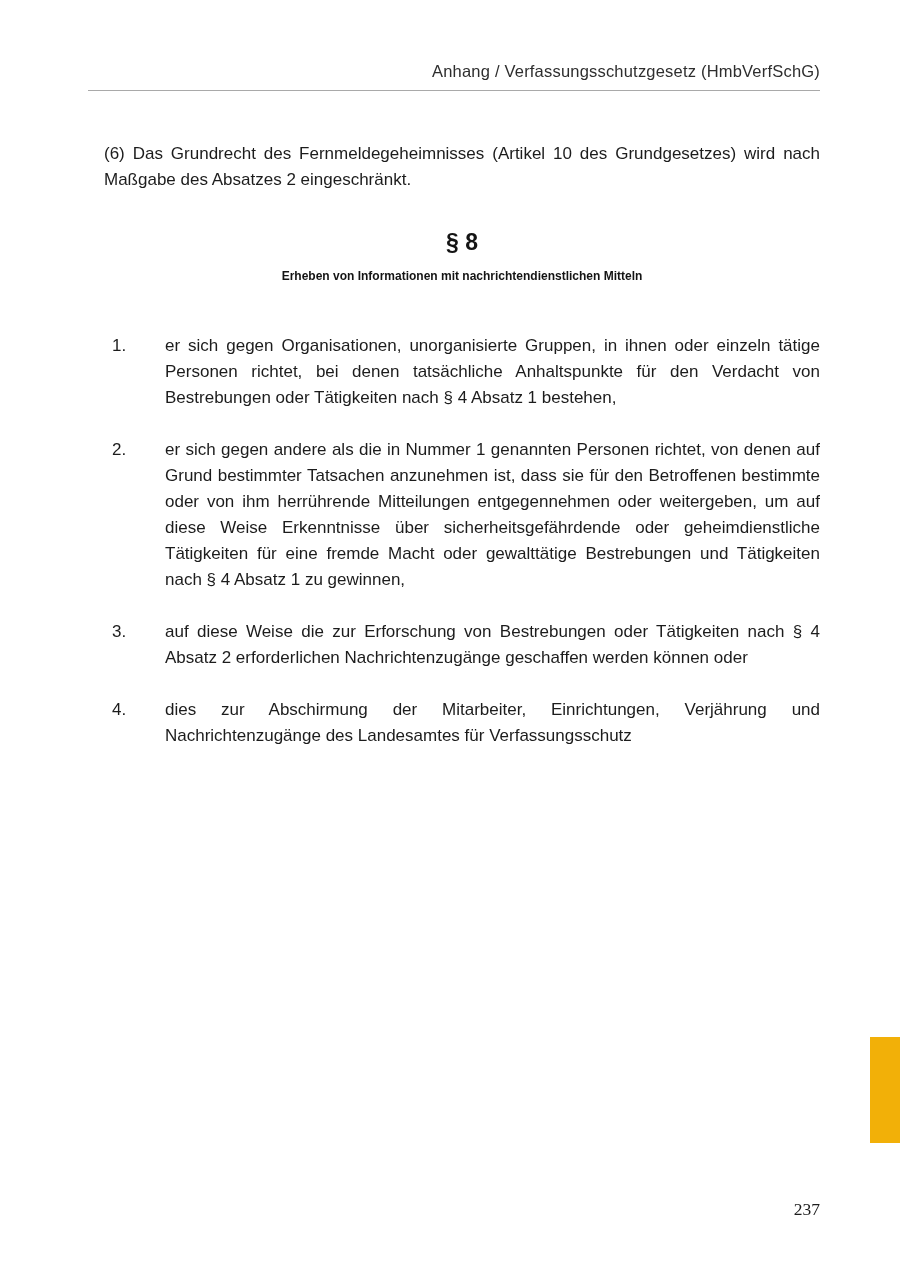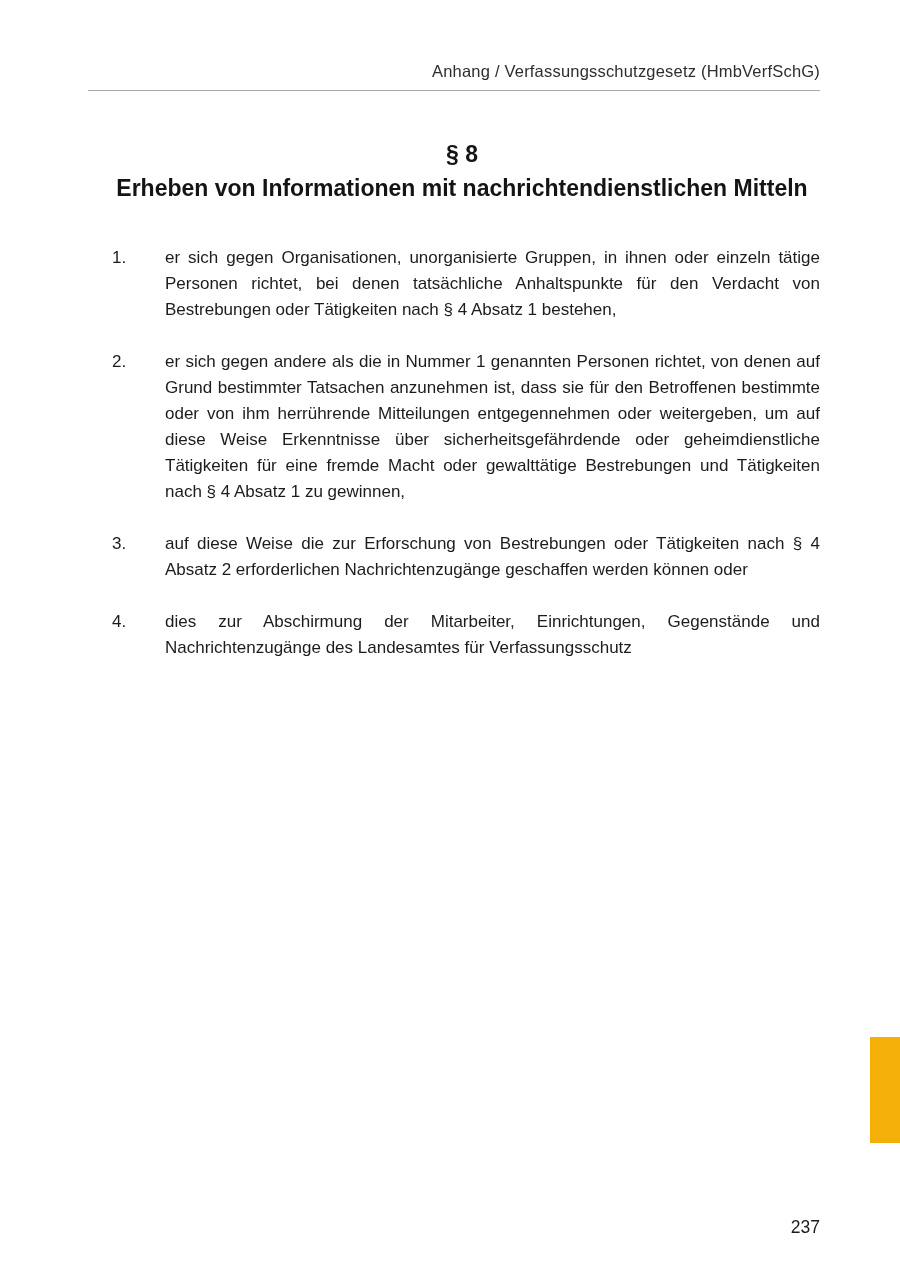--- a/index.html
+++ b/index.html
@@ -39,21 +39,21 @@
   .section-number {
     margin: 36px 0 8px 0;
     text-align: center;
     font-size: 23px;
     font-weight: bold;
     color: #141414;
   }
   .section-title {
     margin: 0 0 44px 0;
     text-align: center;
-    font-size: 23px;
+    font-size: 12px;
     font-weight: bold;
     color: #141414;
   }
   .legal-list {
     list-style: none;
     margin: 0;
     padding: 0;
   }
   .list-item {
     display: flex;
@@ -72,39 +72,41 @@
     position: absolute;
     right: 0;
     top: 1037px;
     width: 30px;
     height: 106px;
     background: #f2b008;
   }
   .page-number {
     position: absolute;
     right: 80px;
-    bottom: 38px;
+    bottom: 56px;
     font-size: 17.5px;
     color: #1c1c1c;
+    font-family: Liberation Serif, serif;
   }
 </style>
 </head>
 <body>
 
 <div class="page">
 
   <header class="header">
     <div class="header-title">Anhang / Verfassungsschutzgesetz (HmbVerfSchG)</div>
     <div class="header-rule"></div>
   </header>
 
   <main class="content">
 
 
 
+    <p class="para">(6) Das Grundrecht des Fernmeldegeheimnisses (Artikel 10 des Grundgesetzes) wird nach Maßgabe des Absatzes 2 eingeschränkt.</p>
 
     <h2 class="section-number">§ 8</h2>
 
     <h3 class="section-title">Erheben von Informationen mit nachrichtendienstlichen Mitteln</h3>
 
 
     <ol class="legal-list">
       <li class="list-item">
         <span class="num">1.</span>
         <span class="txt">er sich gegen Organisationen, unorganisierte Gruppen, in ihnen oder einzeln tätige Personen richtet, bei denen tatsächliche Anhaltspunkte für den Verdacht von Bestrebungen oder Tätigkeiten nach § 4 Absatz 1 bestehen,</span>
@@ -112,21 +114,21 @@
       <li class="list-item">
         <span class="num">2.</span>
         <span class="txt">er sich gegen andere als die in Nummer 1 genannten Personen richtet, von denen auf Grund bestimmter Tatsachen anzunehmen ist, dass sie für den Betroffenen bestimmte oder von ihm herrührende Mitteilungen entgegennehmen oder weitergeben, um auf diese Weise Erkenntnisse über sicherheitsgefährdende oder geheimdienstliche Tätigkeiten für eine fremde Macht oder gewalttätige Bestrebungen und Tätigkeiten nach § 4 Absatz 1 zu gewinnen,</span>
       </li>
       <li class="list-item">
         <span class="num">3.</span>
         <span class="txt">auf diese Weise die zur Erforschung von Bestrebungen oder Tätigkeiten nach § 4 Absatz 2 erforderlichen Nachrichtenzugänge geschaffen werden können oder</span>
       </li>
       <li class="list-item">
         <span class="num">4.</span>
-        <span class="txt">dies zur Abschirmung der Mitarbeiter, Einrichtungen, Gegenstände und Nachrichtenzugänge des Landesamtes für Verfassungsschutz</span>
+        <span class="txt">dies zur Abschirmung der Mitarbeiter, Einrichtungen, Verjährung und Nachrichtenzugänge des Landesamtes für Verfassungsschutz</span>
       </li>
     </ol>
 
   </main>
 
   <div class="edge-tab" style="background: rgb(242, 176, 8);"></div>
 
   <div class="page-number">237</div>
 
 </div>

